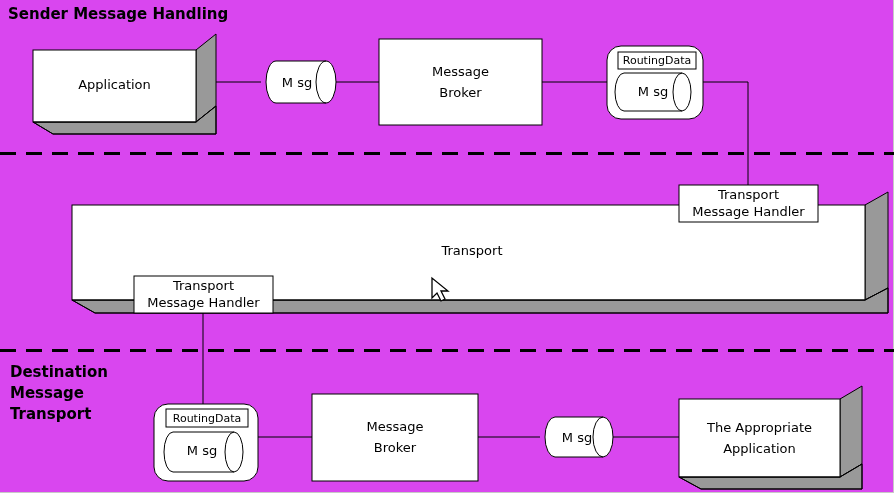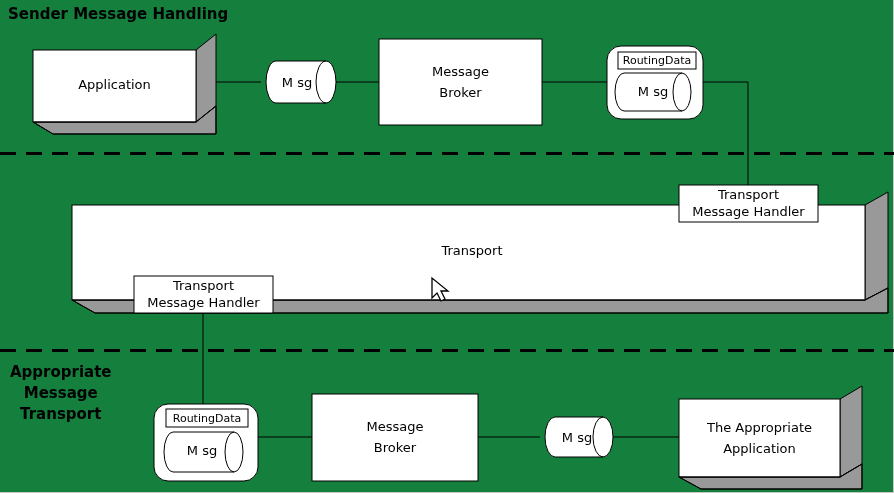--- a/index.html
+++ b/index.html
@@ -7,23 +7,22 @@
     padding: 0;
     background: #ffffff;
   }
   body {
     font-family: "DejaVu Sans", sans-serif;
   }
   #canvas {
     position: relative;
     width: 894px;
     height: 493px;
-    background: #15803d;
+    background: #d946ef;
     overflow: hidden;
-    text-align: center;
   }
   #canvas svg {
     position: absolute;
     left: 0;
     top: 0;
   }
   .section-title {
     position: absolute;
     font-family: "DejaVu Sans", sans-serif;
     font-weight: bold;
@@ -52,21 +51,21 @@
   .divider { stroke: #000000; stroke-width: 3; stroke-dasharray: 16 10; }
   .border-line { stroke: #c8c8c8; stroke-width: 1; }
 </style>
 </head>
 <body>
 
 <div id="canvas">
 
   <div class="section-title" id="title-sender">Sender Message Handling</div>
 
-  <div class="section-title" id="title-dest"><span>Appropriate</span><br><span>Message</span><br><span>Transport</span></div>
+  <div class="section-title" id="title-dest"><span>Destination</span><br><span>Message</span><br><span>Transport</span></div>
 
   <svg width="894" height="493" viewBox="0 0 894 493" xmlns="http://www.w3.org/2000/svg">
 
     <g>
       <line class="border-line" x1="893.5" y1="0" x2="893.5" y2="493"></line>
       <line class="border-line" x1="0" y1="492.5" x2="894" y2="492.5"></line>
     </g>
 
     <g>
       <polygon class="shape-3d-side" points="196,50 216,34 216,106 196,122"></polygon>

